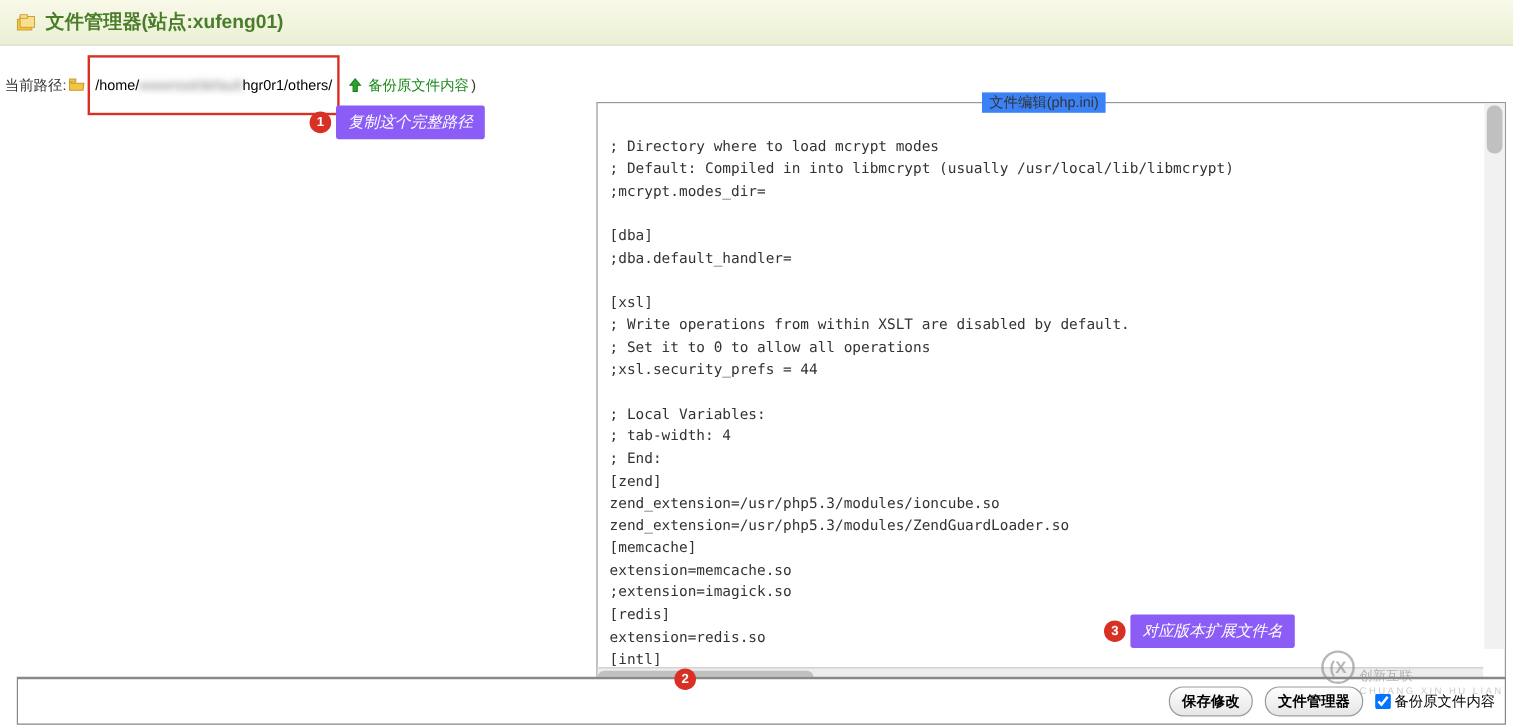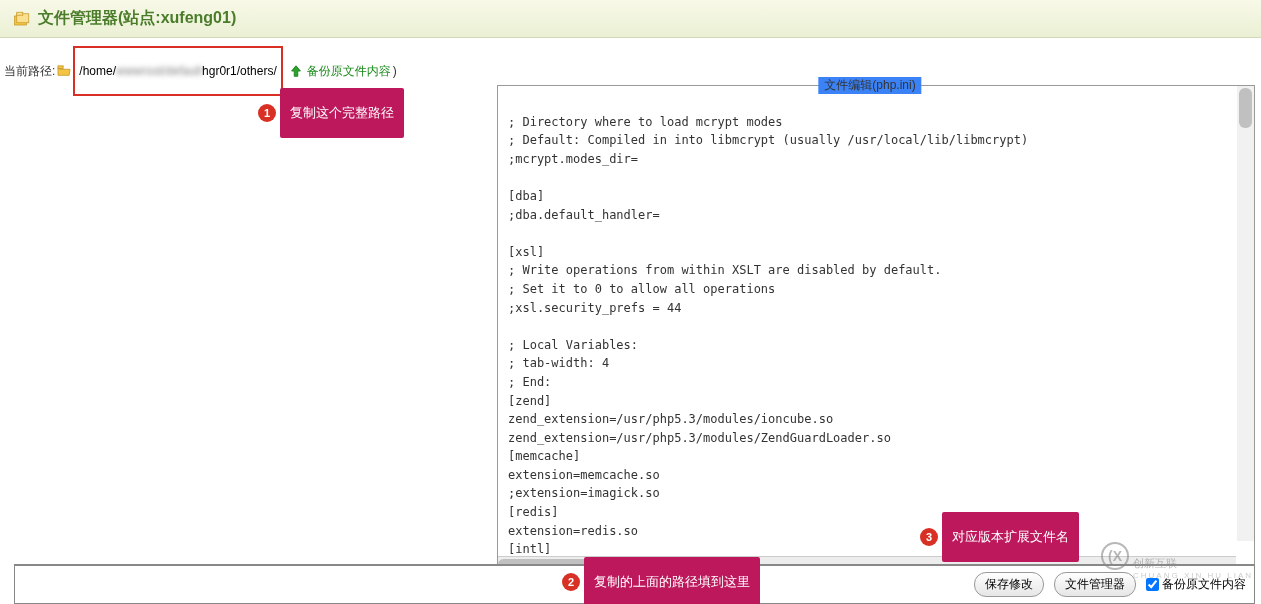--- a/index.html
+++ b/index.html
@@ -13,34 +13,34 @@
     .path-label { color: #333; font-size: 12px; }
     .path-folder-icon { width: 14px; height: 12px; }
     .path-box { border: 2px solid #d93025; padding: 16px 4px; display: inline-flex; align-items: center; background: #fff; font-size: 12px; }
     .path-blur { color: transparent; text-shadow: 0 0 5px rgba(0,0,0,0.5); }
     .up-arrow-icon { width: 14px; height: 14px; margin-left: 4px; }
     .back-link { color: #1a8a1a; text-decoration: none; margin-left: 2px; font-size: 12px; }
     .back-paren { color: #333; }
     
     .annotation { position: absolute; display: flex; align-items: center; z-index: 10; }
     .ann-badge { background: #d93025; color: #fff; border-radius: 50%; width: 18px; height: 18px; display: flex; align-items: center; justify-content: center; font-size: 11px; font-weight: bold; }
-    .ann-label { background: #be185d; color: #fff; padding: 16px 10px; font-size: 13px; border-radius: 2px; margin-left: 4px; }
+    .ann-label { background: #8b5cf6; color: #fff; padding: 5px 10px; font-size: 13px; border-radius: 2px; margin-left: 4px; font-style: italic; }
     
     .editor-section { position: absolute; top: 85px; left: 485px; right: 6px; bottom: 32px; }
     .editor-fieldset-label { position: absolute; top: -8px; left: 50%; transform: translateX(-50%); background: #3b82f6; padding: 0 6px; font-size: 12px; color: #333; z-index: 2; }
     .editor-border { border: 1px solid #999; height: 100%; position: relative; margin-left: 12px; }
     .editor-scrollbar-h { position: absolute; bottom: 0; left: 0; right: 18px; height: 15px; background: #ededed; border-top: 1px solid #ccc; }
     .editor-scrollbar-thumb { position: absolute; left: 0; top: 2px; width: 180px; height: 11px; background: #c0c0c0; border-radius: 6px; }
     
     .editor-content-wrap { position: absolute; top: 0; left: 0; right: 0; bottom: 15px; overflow: hidden; }
     .editor-content { padding: 8px 10px; font-family: 'NSimSun', 'SimSun', monospace; font-size: 12px; color: #333; line-height: 1.55; white-space: pre; }
     
     .footer-bar { position: absolute; bottom: 0; left: 14px; right: 6px; padding: 6px 8px; border: 1px solid #888; border-top: 2px solid #888; display: flex; align-items: center; justify-content: flex-end; gap: 10px; background: #fff; }
     .footer-left { flex: 1; }
-    .btn { padding: 3px 10px; background: linear-gradient(to bottom, #fefefe, #e6e6e6); border: 1px solid #999; border-radius: 12px; font-size: 12px; cursor: pointer; }
+    .btn { padding: 3px 10px; background: linear-gradient(to bottom, #fefefe, #e6e6e6); border: 1px solid #999; border-radius: 12px; font-size: 12px; cursor: pointer; font-weight: bold; }
     .checkbox-wrap { display: flex; align-items: center; gap: 3px; }
     
     .brand-logo { position: absolute; bottom: 24px; right: 8px; opacity: 0.6; display: flex; align-items: center; gap: 4px; }
     .brand-circle { width: 28px; height: 28px; border: 2px solid #888; border-radius: 50%; display: flex; align-items: center; justify-content: center; font-size: 14px; font-weight: bold; color: #888; }
     .brand-text { font-size: 11px; color: #888; margin-top: 24px; }
     .brand-text-cn { font-size: 8px; color: #aaa; letter-spacing: 2px; }
     
     .right-scrollbar { position: absolute; top: 0; right: 0; width: 17px; bottom: 15px; background: #f1f1f1; }
     .right-thumb { position: absolute; top: 2px; left: 2px; right: 2px; height: 40px; background: #c0c0c0; border-radius: 6px; }
   </style>
@@ -74,21 +74,20 @@
   <span class="back-paren">)</span>
 </div>
 
 <div class="annotation" style="top:88px; left:258px;">
   <span class="ann-badge">1</span>
   <span class="ann-label">复制这个完整路径</span>
 </div>
 
 <div class="annotation" style="top:557px; left:562px;">
   <span class="ann-badge">2</span>
-  <span class="ann-label">复制的上面的路径填到这里</span>
 </div>
 
 <div class="annotation" style="top:512px; left:920px;">
   <span class="ann-badge">3</span>
   <span class="ann-label">对应版本扩展文件名</span>
 </div>
 
 <div class="editor-section">
   <span class="editor-fieldset-label">文件编辑(php.ini)</span>
   <div class="editor-border">

